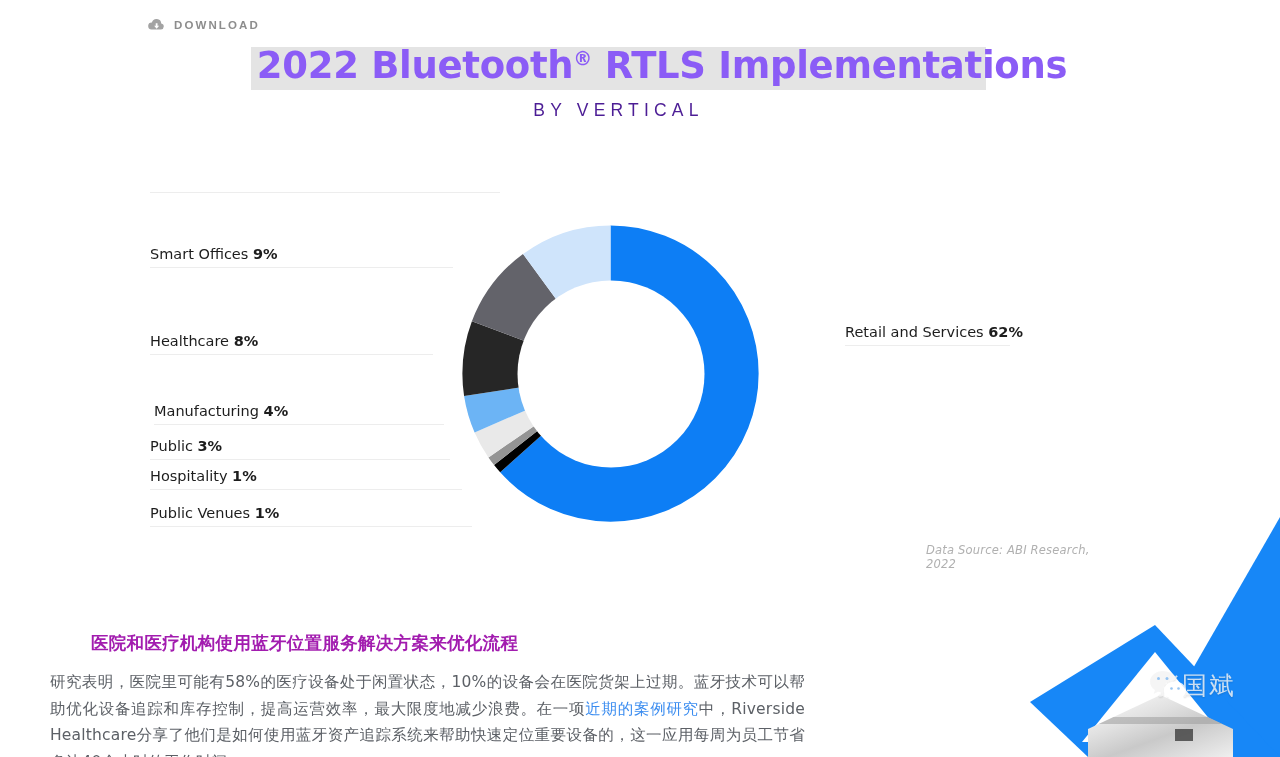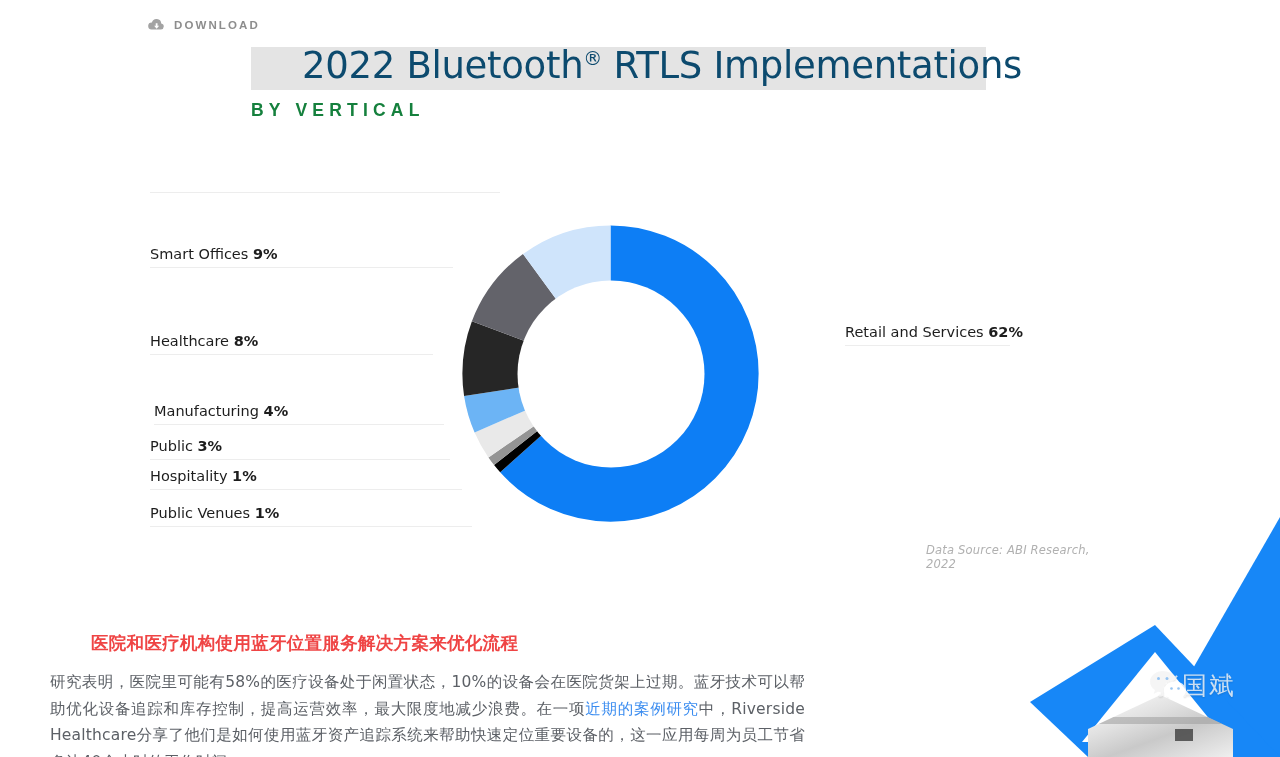--- a/index.html
+++ b/index.html
@@ -13,25 +13,25 @@
   
   .download-row{position:absolute;left:148px;top:18px;display:flex;align-items:center;gap:9px;}
   .dl-icon{width:17px;height:14px;display:block;}
   .dl-text{font-size:11.5px;letter-spacing:2.1px;color:#8d8d8d;font-weight:600;}
 
   
   .info{position:absolute;left:0;top:0;width:1110px;height:600px;}
 
   .title-band{position:absolute;left:251px;top:47px;width:735px;height:43px;background:#e4e4e4;}
   .title{position:absolute;left:251px;top:44px;width:822px;text-align:center;
-    font-size:37px;font-weight:400;color:#0c4a6e;letter-spacing:-0.3px;
+    font-size:37px;font-weight:700;color:#8b5cf6;letter-spacing:-0.3px;
     font-family:"DejaVu Sans","Liberation Sans",sans-serif;line-height:44px;white-space:nowrap;}
   .title .reg{font-size:19px;vertical-align:super;line-height:0;}
-  .subtitle{position:absolute;left:251px;top:100px;width:735px;text-align:left;
-    font-size:17.5px;letter-spacing:5.2px;color:#15803d;font-weight:700;}
+  .subtitle{position:absolute;left:251px;top:100px;width:735px;text-align:center;
+    font-size:17.5px;letter-spacing:5.2px;color:#4c1d95;font-weight:400;}
 
   
   .donut-wrap{position:absolute;left:413px;top:176px;width:395px;height:395px;}
   .donut-hole{position:absolute;left:50%;top:50%;transform:translate(-50%,-50%);
     width:187px;height:187px;border-radius:50%;background:#fff;}
 
   
   .legend-left{position:absolute;left:150px;top:180px;width:340px;}
   .lg-item{position:relative;}
   .lg-text{font-size:14.5px;color:#1d1d1d;white-space:nowrap;
@@ -41,21 +41,21 @@
 
   .legend-right{position:absolute;left:845px;top:324px;}
   .legend-right .lg-text{font-size:14.5px;}
   .legend-right .lg-rule{width:165px;border-bottom:1px solid #ededed;margin-top:5px;}
 
   .source{position:absolute;left:926px;top:543px;font-size:11.5px;color:#b0b0b0;
     font-style:italic;letter-spacing:.2px;font-family:"DejaVu Sans","Liberation Sans",sans-serif;}
 
   
   .article{position:absolute;left:50px;top:631px;width:755px;}
-  .art-head{font-size:17.5px;font-weight:700;color:#ef4444;letter-spacing:.3px;
+  .art-head{font-size:17.5px;font-weight:700;color:#a21caf;letter-spacing:.3px;
     font-family:"DejaVu Sans","Liberation Sans",sans-serif;margin:0 0 14px 0;line-height:24px;padding-left:41px;}
   .art-body{font-size:15.5px;color:#5c6066;line-height:26.5px;letter-spacing:.2px;
     font-family:"DejaVu Sans","Liberation Sans",sans-serif;margin:0;text-align:justify;}
   .art-body a{color:#3a8cf0;text-decoration:none;}
 
   
   .decor{position:absolute;right:0;bottom:0;width:250px;height:260px;overflow:hidden;}
   .decor svg{position:absolute;inset:0;}
   .photo{position:absolute;left:58px;bottom:0;width:145px;height:62px;
     background:linear-gradient(160deg,#fdfdfd 0%,#e2e2e2 35%,#c9c9c9 60%,#efefef 100%);

